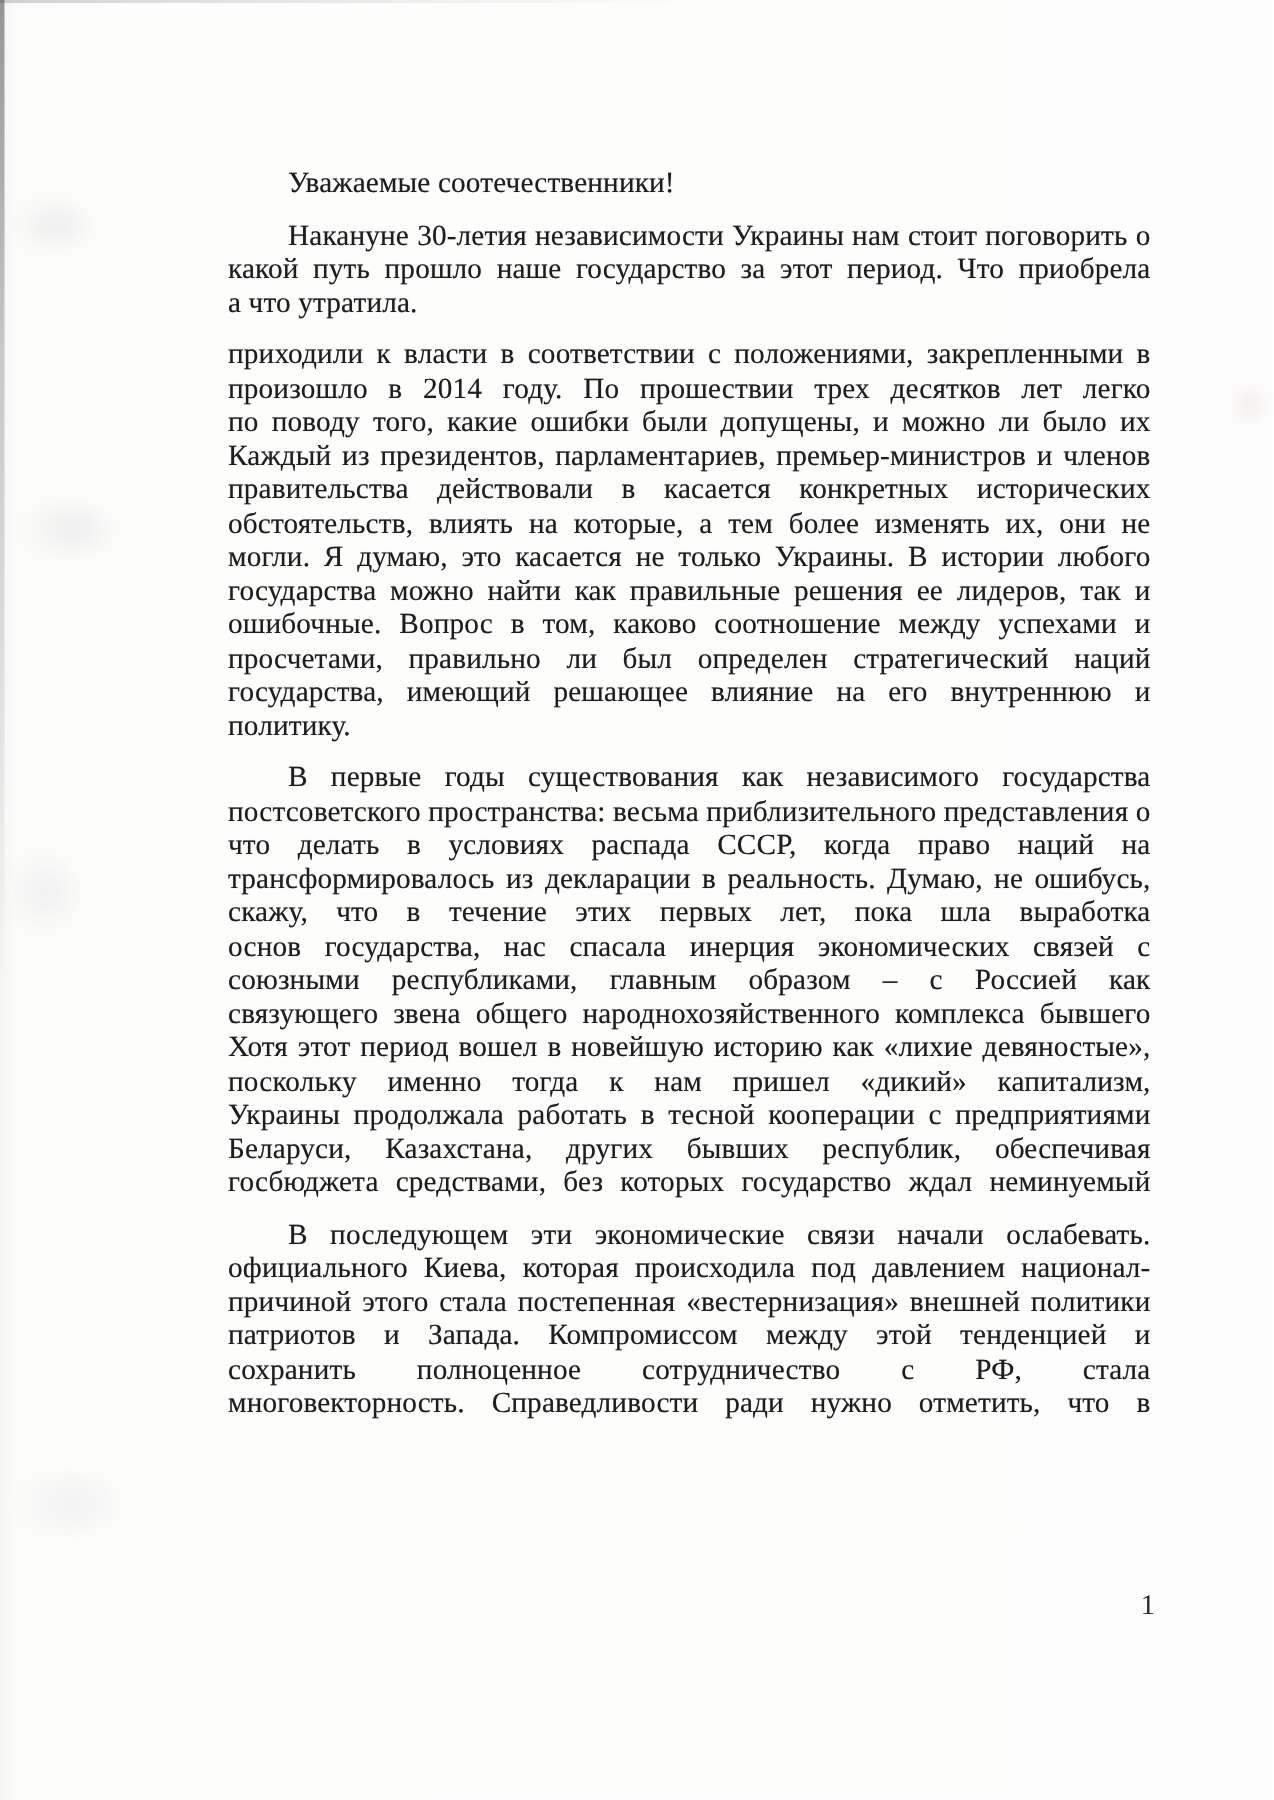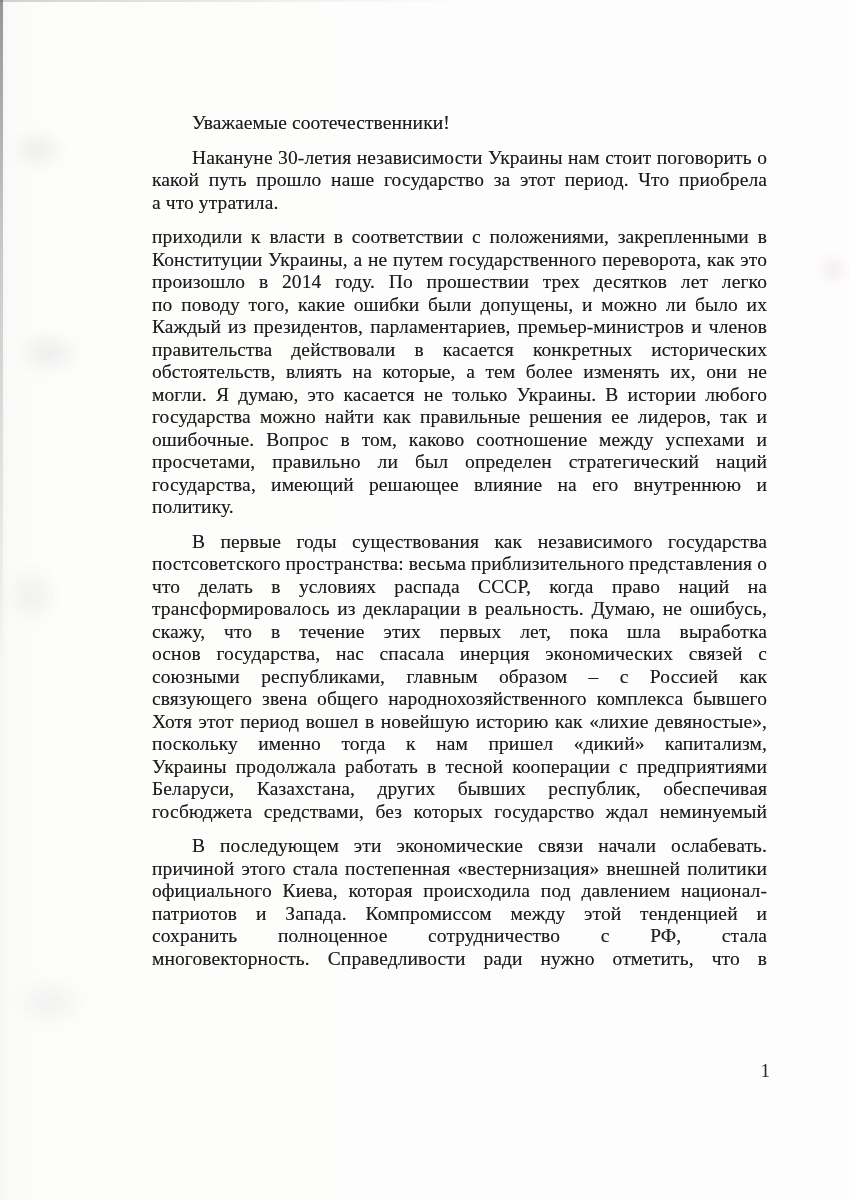--- a/index.html
+++ b/index.html
@@ -90,21 +90,20 @@
       <div class="para">
         <div class="line line-first line-end">Уважаемые соотечественники!</div>
       </div>
       <div class="para">
         <div class="line line-first">Накануне 30-летия независимости Украины нам стоит поговорить о том,</div>
         <div class="line">какой путь прошло наше государство за этот период. Что приобрела Украина,</div>
         <div class="line line-end">а что утратила.</div>
       </div>
       <div class="para">
         <div class="line">приходили к власти в соответствии с положениями, закрепленными в</div>
-        <div class="line">Конституции Украины, а не путем государственного переворота, как это</div>
         <div class="line">произошло в 2014 году. По прошествии трех десятков лет легко высказываться</div>
         <div class="line">по поводу того, какие ошибки были допущены, и можно ли было их избежать.</div>
         <div class="line">Каждый из президентов, парламентариев, премьер-министров и членов</div>
         <div class="line">правительства действовали в касается конкретных исторических</div>
         <div class="line">обстоятельств, влиять на которые, а тем более изменять их, они не всегда</div>
         <div class="line">могли. Я думаю, это касается не только Украины. В истории любого</div>
         <div class="line">государства можно найти как правильные решения ее лидеров, так и</div>
         <div class="line">ошибочные. Вопрос в том, каково соотношение между успехами и</div>
         <div class="line">просчетами, правильно ли был определен стратегический наций развития</div>
         <div class="line">государства, имеющий решающее влияние на его внутреннюю и внешнюю</div>
@@ -120,22 +119,22 @@
         <div class="line">союзными республиками, главным образом – с Россией как центрального</div>
         <div class="line">связующего звена общего народнохозяйственного комплекса бывшего СССР.</div>
         <div class="line">Хотя этот период вошел в новейшую историю как «лихие девяностые»,</div>
         <div class="line">поскольку именно тогда к нам пришел «дикий» капитализм, промышленность</div>
         <div class="line">Украины продолжала работать в тесной кооперации с предприятиями России,</div>
         <div class="line">Беларуси, Казахстана, других бывших республик, обеспечивая наполнение</div>
         <div class="line">госбюджета средствами, без которых государство ждал неминуемый</div>
       </div>
       <div class="para">
         <div class="line line-first">В последующем эти экономические связи начали ослабевать. Главной</div>
+        <div class="line">официального Киева, которая происходила под давлением национал-</div>
         <div class="line">причиной этого стала постепенная «вестернизация» внешней политики</div>
-        <div class="line">официального Киева, которая происходила под давлением национал-</div>
         <div class="line">патриотов и Запада. Компромиссом между этой тенденцией и стремлением</div>
         <div class="line">сохранить полноценное сотрудничество с РФ, стала внешнеполитическая</div>
         <div class="line">многовекторность. Справедливости ради нужно отметить, что в условиях,</div>
       </div>
     </div>
 
   <div class="page-number">1</div>
 </div>
 
 </body></html>

